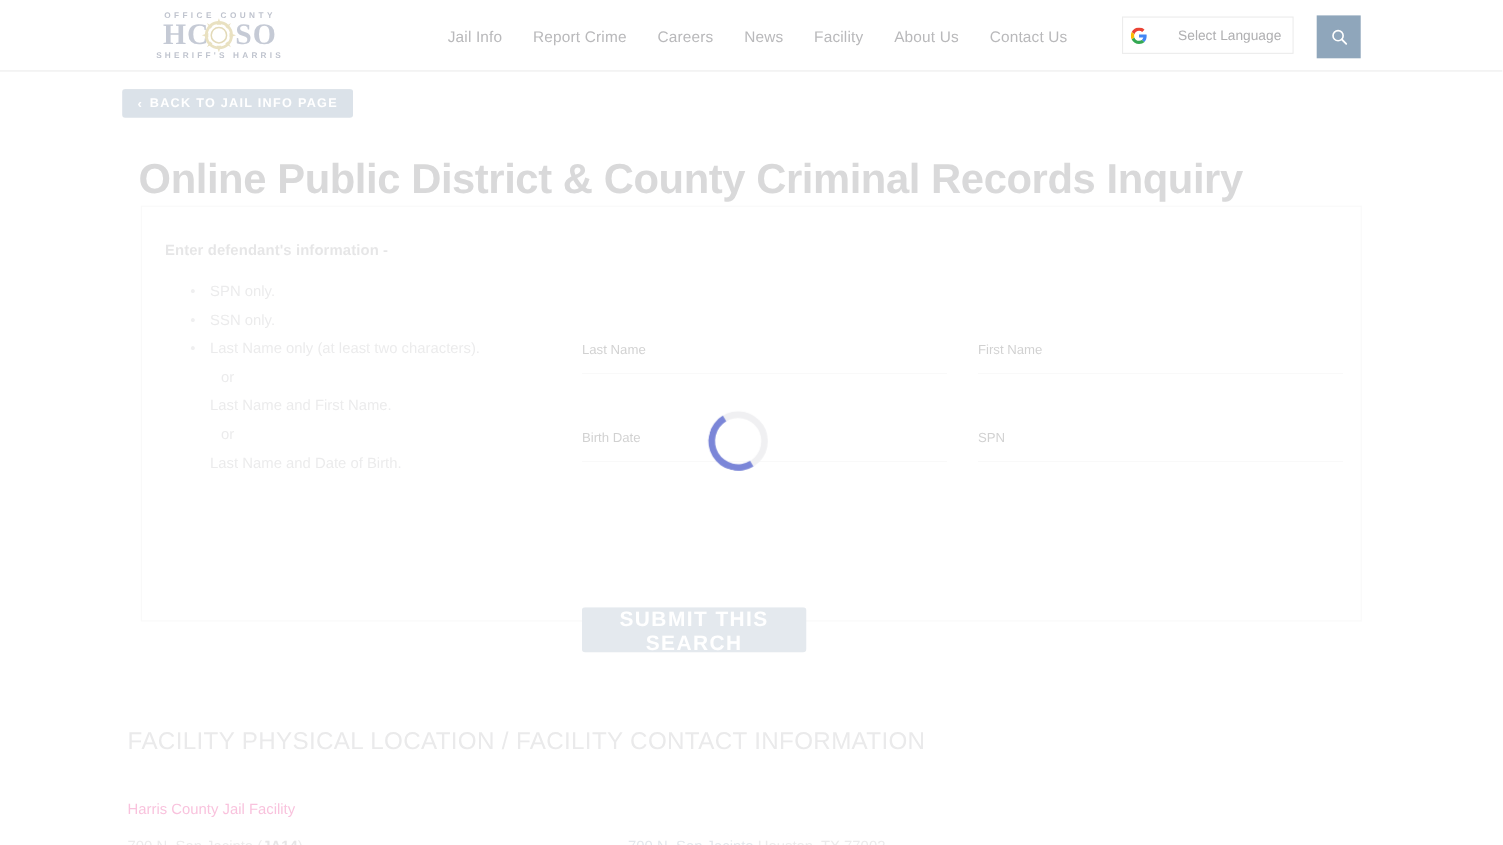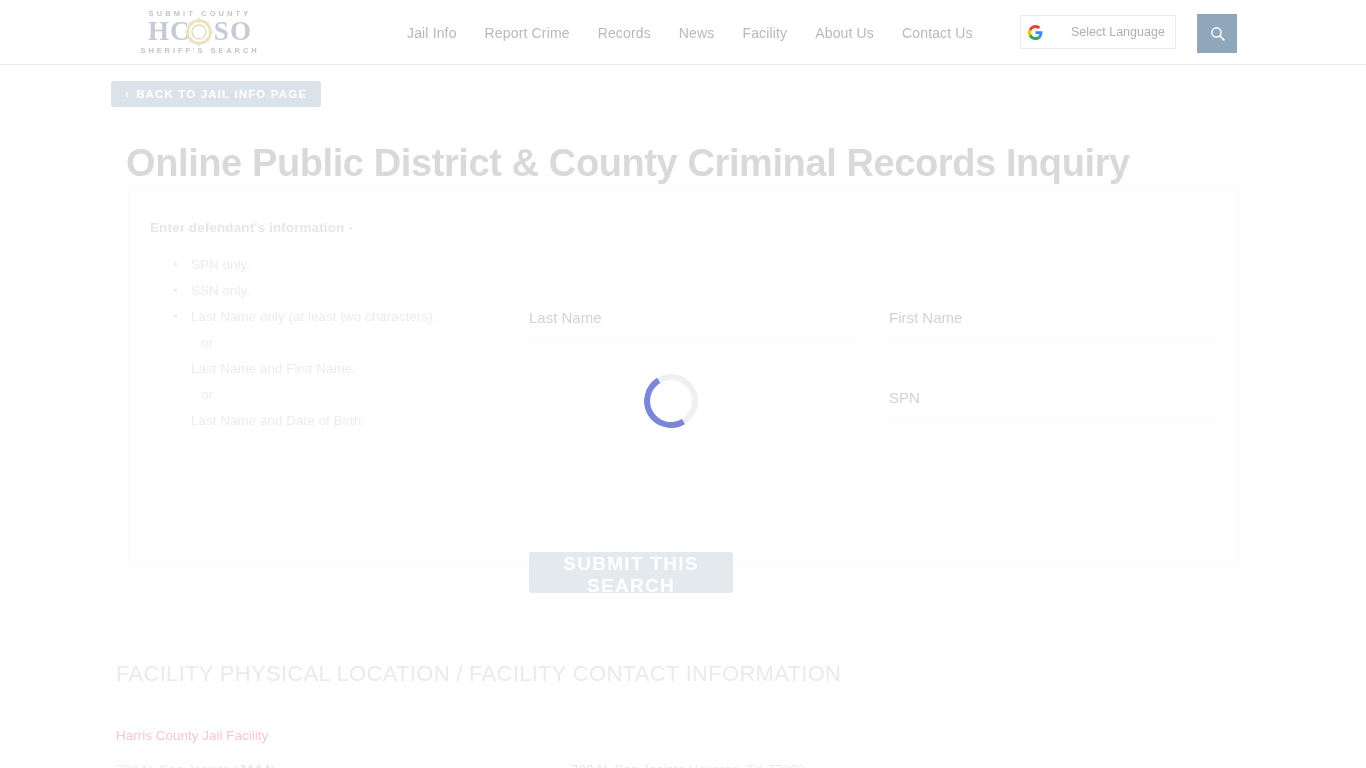--- a/index.html
+++ b/index.html
@@ -198,21 +198,21 @@
   }
   .instr-sub.or { padding-left: 32px; }
 
   
   .field {
     position: absolute;
     height: 34px;
     border-bottom: 1px solid #ededed;
   }
   .field-ph {
-    font-size: 15px;
+    font-size: 12px;
     color: #c9c9cb;
     line-height: 24px;
     white-space: nowrap;
     background: transparent;
     border: none;
     outline: none;
     width: 100%;
     padding: 0;
     font-family: "Liberation Sans", "DejaVu Sans", sans-serif;
   }
@@ -290,43 +290,43 @@
     border-bottom-color: #7b86d8;
     transform: rotate(14deg);
   }
 </style>
 </head>
 <body>
 
 <div class="site-header">
 
   <div class="logo">
-    <div class="logo-top">SUBMIT COUNTY</div>
+    <div class="logo-top">OFFICE COUNTY</div>
     <div class="logo-main">HC&nbsp;&nbsp;&nbsp;SO</div>
     <svg class="logo-badge" viewBox="0 0 32 32">
       <circle cx="16" cy="16" r="11.5" fill="none" stroke="#d8c98f" stroke-width="2.6"></circle>
       <circle cx="16" cy="16" r="7" fill="none" stroke="#cdbd80" stroke-width="1.4"></circle>
       <g fill="#d8c98f">
         <polygon points="16,0.5 18.1,6.4 13.9,6.4"></polygon>
         <polygon points="16,31.5 18.1,25.6 13.9,25.6"></polygon>
         <polygon points="0.5,16 6.4,13.9 6.4,18.1"></polygon>
         <polygon points="31.5,16 25.6,13.9 25.6,18.1"></polygon>
         <polygon points="5,5 10.2,8.2 8.2,10.2"></polygon>
         <polygon points="27,5 23.8,10.2 21.8,8.2"></polygon>
         <polygon points="5,27 8.2,21.8 10.2,23.8"></polygon>
         <polygon points="27,27 21.8,23.8 23.8,21.8"></polygon>
       </g>
     </svg>
-    <div class="logo-bot">SHERIFF'S SEARCH</div>
+    <div class="logo-bot">SHERIFF'S HARRIS</div>
   </div>
 
   <nav class="main-nav">
     <span class="nav-item">Jail Info</span>
     <span class="nav-item">Report Crime</span>
-    <span class="nav-item">Records</span>
+    <span class="nav-item">Careers</span>
     <span class="nav-item">News</span>
     <span class="nav-item">Facility</span>
     <span class="nav-item">About Us</span>
     <span class="nav-item">Contact Us</span>
   </nav>
 
   <div class="lang-select">
     <svg class="g-icon" viewBox="0 0 48 48">
       <path fill="#EA4335" d="M24 9.5c3.5 0 6.6 1.2 9.1 3.6l6.8-6.8C35.9 2.4 30.4 0 24 0 14.6 0 6.5 5.4 2.6 13.2l7.9 6.1C12.4 13.3 17.7 9.5 24 9.5z"></path>
       <path fill="#4285F4" d="M46.1 24.6c0-1.6-.1-3.1-.4-4.6H24v9.1h12.4c-.5 2.9-2.2 5.3-4.6 7l7.6 5.9c4.4-4.1 6.7-10.1 6.7-17.4z"></path>
@@ -368,20 +368,23 @@
       <li class="instr-sub or">or</li>
       <li class="instr-sub">Last Name and Date of Birth.</li>
     </ul>
 
     <div class="field f-last">
       <input class="field-ph" type="text" placeholder="Last Name" style="">
     </div>
     <div class="field f-first">
       <input class="field-ph" type="text" placeholder="First Name" style="">
     </div>
+    <div class="field f-dob">
+      <input class="field-ph" type="text" placeholder="Birth Date" style="">
+    </div>
     <div class="field f-spn">
       <input class="field-ph" type="text" placeholder="SPN" style="">
     </div>
 
     <button class="submit-btn">SUBMIT THIS SEARCH</button>
   </div>
 
   <div class="facility-heading">FACILITY PHYSICAL LOCATION / FACILITY CONTACT INFORMATION</div>
   <div class="facility-name">Harris County Jail Facility</div>
 

